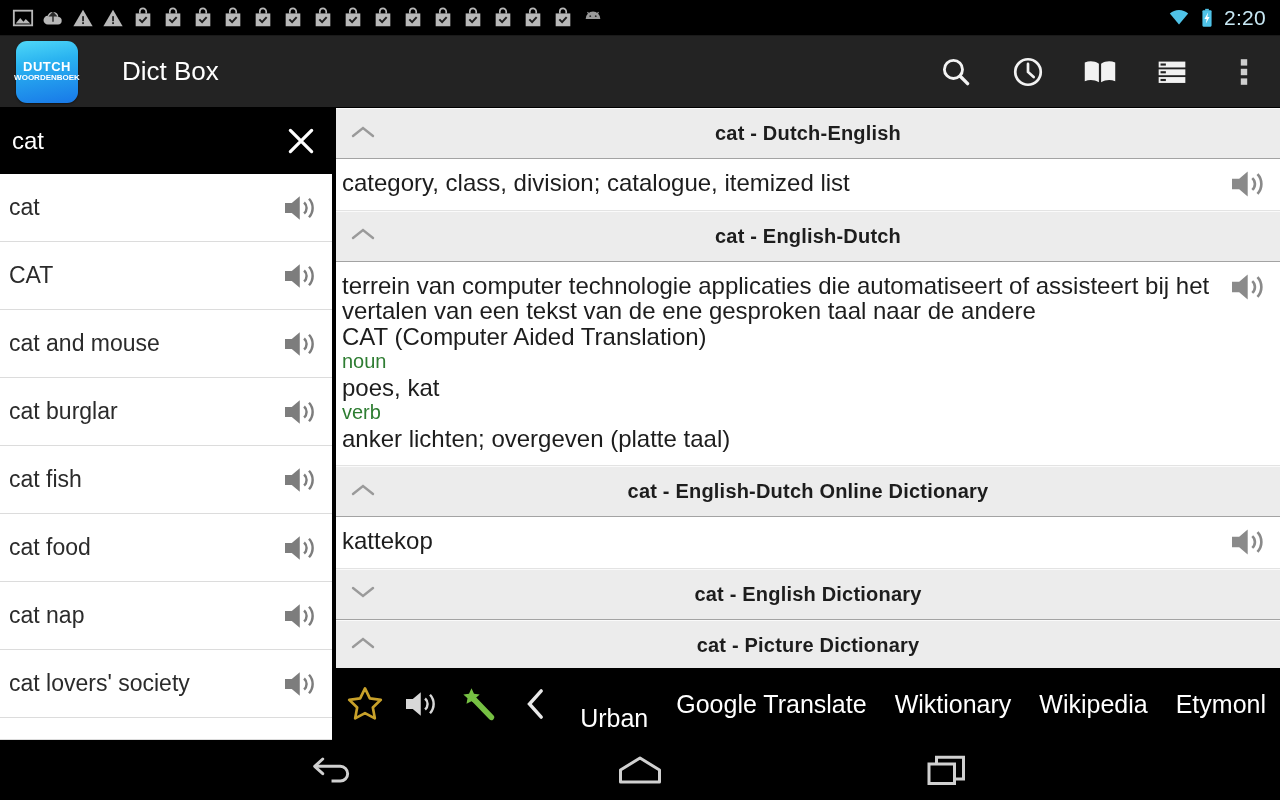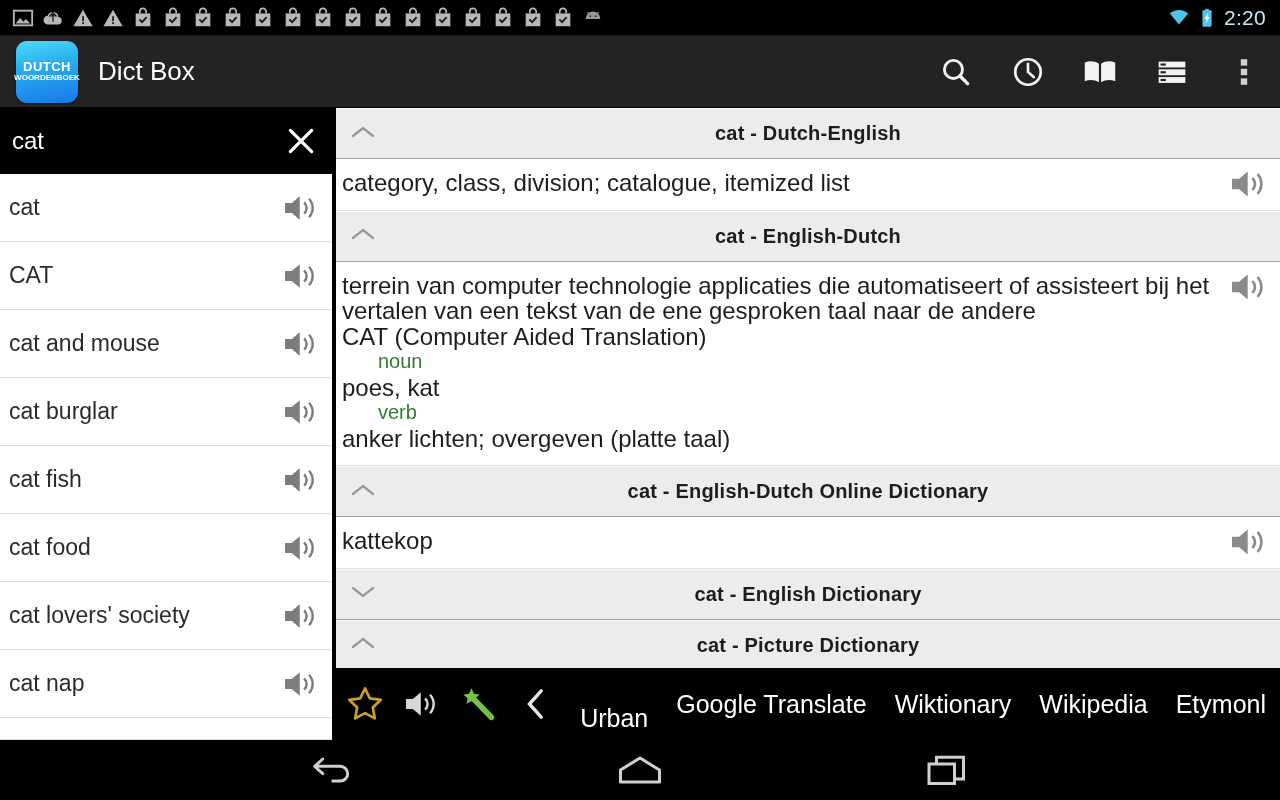--- a/index.html
+++ b/index.html
@@ -20,20 +20,21 @@
   .status-left { display:flex; align-items:center; gap:8px; padding-left:12px; flex:1; }
   .status-right { display:flex; align-items:center; gap:6px; padding-right:14px; }
   .sicon { width:22px; height:22px; display:block; }
   .clock { color:#c8e8f4; font-size:21px; letter-spacing:.3px; font-weight:400; }
 
   
   .actionbar {
     position:absolute; top:36px; left:0; width:1280px; height:72px;
     background:#232323; display:flex; align-items:center;
     border-bottom:1px solid #000;
+    gap:24px;
   }
   .app-icon {
     width:62px; height:62px; margin-left:16px; border-radius:11px;
     background:linear-gradient(170deg,#4fd8f8 0%,#2ab3f0 35%,#1878e8 100%);
     display:flex; flex-direction:column; align-items:center; justify-content:center;
     color:#fff; line-height:1.05; box-shadow:0 1px 2px rgba(0,0,0,.5);
   }
   .app-icon .l1 { font-size:13px; font-weight:bold; letter-spacing:.5px; }
   .app-icon .l2 { font-size:8px; font-weight:bold; letter-spacing:0px; }
   .app-title { color:#fff; font-size:26px; margin-left:20px; font-weight:400; }
@@ -83,21 +84,21 @@
   }
   .sec-header .chev { position:absolute; left:14px; top:50%; transform:translateY(-50%); }
   .sec-header .st {
     font-size:20px; font-weight:bold; color:#1d1d1d; letter-spacing:.2px;
   }
   .sec-body {
     position:relative; background:#fff; padding:11px 70px 14px 6px;
     border-bottom:1px solid #e3e3e3;
   }
   .sec-body .line { font-size:24px; color:#1d1d1d; line-height:25.5px; }
-  .sec-body .pos { color:#2e7d32; font-size:20px; line-height:25.5px;margin-left:36px; }
+  .sec-body .pos { color:#2e7d32; font-size:20px; line-height:25.5px; }
   .sec-body .body-spk {
     position:absolute; right:10px; top:8px; cursor:pointer;
   }
 
   
   .bottombar {
     position:absolute; top:668px; left:336px; width:944px; height:72px;
     background:#000; display:flex; align-items:center; overflow:hidden;
   }
   .bb-icon { width:66px; height:72px; display:flex; align-items:center; justify-content:center; cursor:pointer; }
@@ -356,31 +357,31 @@
         <span class="wl">cat food</span>
         <span class="spk">
           <svg width="40" height="32" viewBox="0 0 32 26">
               <path d="M3 9h5.5L15 3.5v19L8.5 17H3z" fill="#7d7d7d"></path>
               <path d="M18.5 8.5a6 6 0 0 1 0 9" fill="none" stroke="#7d7d7d" stroke-width="2"></path>
               <path d="M22.5 5.5a11 11 0 0 1 0 15" fill="none" stroke="#7d7d7d" stroke-width="2"></path>
             </svg>
         </span>
       </div>
       <div class="wordrow">
+        <span class="wl">cat nap</span>
+        <span class="spk">
+          <svg width="40" height="32" viewBox="0 0 32 26">
+              <path d="M3 9h5.5L15 3.5v19L8.5 17H3z" fill="#7d7d7d"></path>
+              <path d="M18.5 8.5a6 6 0 0 1 0 9" fill="none" stroke="#7d7d7d" stroke-width="2"></path>
+              <path d="M22.5 5.5a11 11 0 0 1 0 15" fill="none" stroke="#7d7d7d" stroke-width="2"></path>
+            </svg>
+        </span>
+      </div>
+      <div class="wordrow">
         <span class="wl">cat lovers' society</span>
-        <span class="spk">
-          <svg width="40" height="32" viewBox="0 0 32 26">
-              <path d="M3 9h5.5L15 3.5v19L8.5 17H3z" fill="#7d7d7d"></path>
-              <path d="M18.5 8.5a6 6 0 0 1 0 9" fill="none" stroke="#7d7d7d" stroke-width="2"></path>
-              <path d="M22.5 5.5a11 11 0 0 1 0 15" fill="none" stroke="#7d7d7d" stroke-width="2"></path>
-            </svg>
-        </span>
-      </div>
-      <div class="wordrow">
-        <span class="wl">cat nap</span>
         <span class="spk">
           <svg width="40" height="32" viewBox="0 0 32 26">
               <path d="M3 9h5.5L15 3.5v19L8.5 17H3z" fill="#7d7d7d"></path>
               <path d="M18.5 8.5a6 6 0 0 1 0 9" fill="none" stroke="#7d7d7d" stroke-width="2"></path>
               <path d="M22.5 5.5a11 11 0 0 1 0 15" fill="none" stroke="#7d7d7d" stroke-width="2"></path>
             </svg>
         </span>
       </div>
       <div class="wordrow partial"></div>
     </div>

